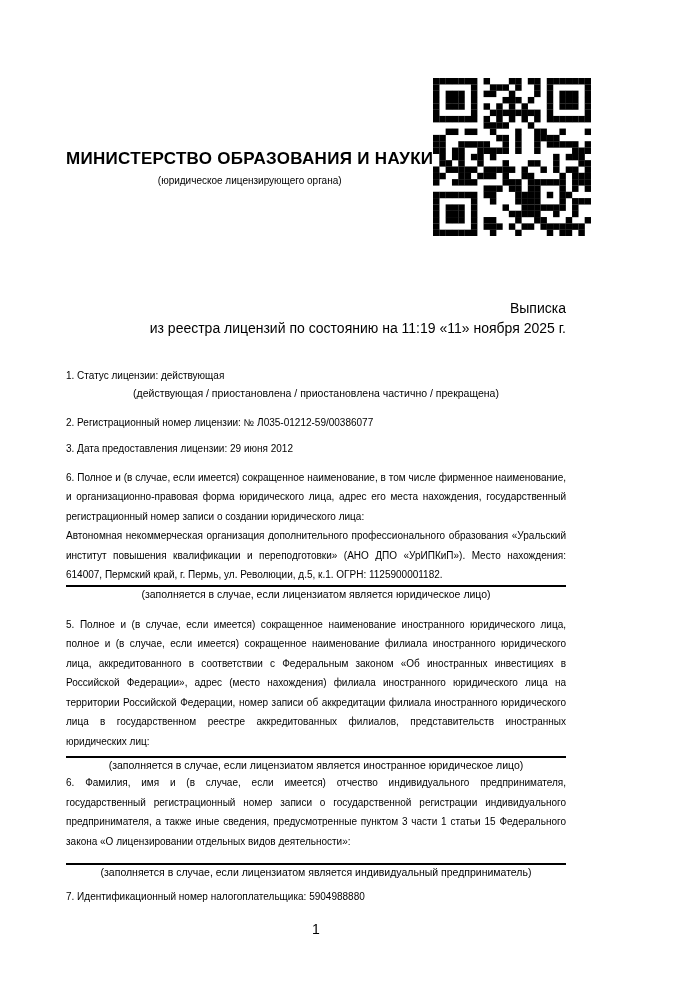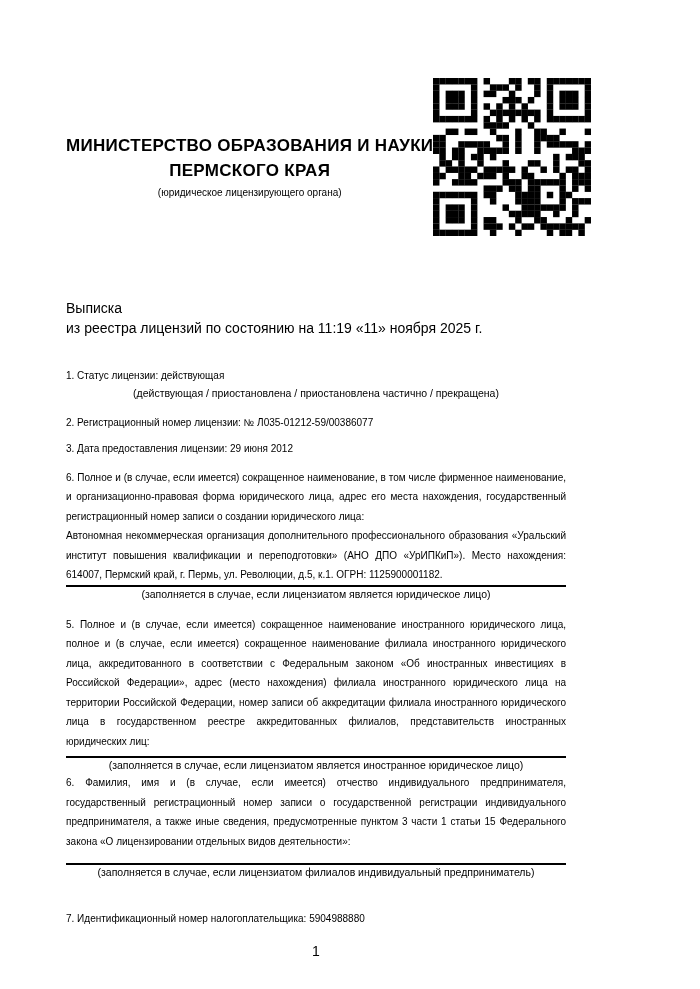--- a/index.html
+++ b/index.html
@@ -9,46 +9,45 @@
     padding:0 38px 0 66px;
     font-family:Liberation Sans, sans-serif;
     overflow:hidden;position:relative;
   }
   .header{display:flex;margin-top:78px;height:162px;}
   .header-left{flex:1;display:flex;flex-direction:column;justify-content:center;align-items:center;text-align:center;padding-top:14px;}
   .ministry-title{font-weight:bold;font-size:17px;line-height:25px;letter-spacing:.3px;white-space:nowrap;}
   .header-caption{font-size:10px;line-height:13px;margin-top:3px;}
   .qr-box{width:158px;height:158px;margin-right:-5px;flex:0 0 auto;}
   .qr-box svg{display:block;}
-  .doc-title{margin-top:58px;text-align:left;font-size:14px;line-height:20px;}
+  .doc-title{margin-top:58px;text-align:right;font-size:14px;line-height:20px;}
   .item{font-size:10px;line-height:19.5px;}
   .justify{text-align:justify;}
   .small-caption{font-size:10.5px;line-height:15px;text-align:center;}
   .rule{border-top:2px solid #000;height:0;}
   .mt-item1{margin-top:28px;}
   .mt-cap1{margin-top:0;}
   .mt-item2{margin-top:12px;}
   .mt-item3{margin-top:7px;}
   .mt-item4{margin-top:9px;}
   .mt-item5{margin-top:13px;}
   .mt-rule5{margin-top:5px;}
   .mt-item6{}
   .mt-rule6{margin-top:12px;}
-  .mt-item7{margin-top:29px;}
+  .mt-item7{margin-top:7px;}
   .page-number{margin-top:12px;text-align:center;font-size:14px;line-height:20px;}
 </style>
 </head>
 <body>
 
 <div class="page">
 
   <div class="header">
     <div class="header-left">
       <div class="ministry-title">МИНИСТЕРСТВО ОБРАЗОВАНИЯ И НАУКИ</div>
-      <div class="ministry-title">ПЕРМСКОГО КРАЯ</div>
       <div class="header-caption">(юридическое лицензирующего органа)</div>
     </div>
     <div class="qr-box">
       <svg id="qr-svg" width="158" height="158" viewBox="0 0 158 158" xmlns="http://www.w3.org/2000/svg">
           <g fill="#000000">
             <rect x="0.00" y="0.00" width="6.47" height="6.47"></rect>
             <rect x="6.32" y="0.00" width="6.47" height="6.47"></rect>
             <rect x="12.64" y="0.00" width="6.47" height="6.47"></rect>
             <rect x="18.96" y="0.00" width="6.47" height="6.47"></rect>
             <rect x="25.28" y="0.00" width="6.47" height="6.47"></rect>
@@ -400,19 +399,19 @@
   <div class="item justify mt-item5">
     <div>5. Полное и (в случае, если имеется) сокращенное наименование иностранного юридического лица, полное и (в случае, если имеется) сокращенное наименование филиала иностранного юридического лица, аккредитованного в соответствии с Федеральным законом «Об иностранных инвестициях в Российской Федерации», адрес (место нахождения) филиала иностранного юридического лица на территории Российской Федерации, номер записи об аккредитации филиала иностранного юридического лица в государственном реестре аккредитованных филиалов, представительств иностранных юридических лиц:</div>
   </div>
   <div class="rule mt-rule5"></div>
   <div class="small-caption">(заполняется в случае, если лицензиатом является иностранное юридическое лицо)</div>
 
   <div class="item justify mt-item6">
     <div>6. Фамилия, имя и (в случае, если имеется) отчество индивидуального предпринимателя, государственный регистрационный номер записи о государственной регистрации индивидуального предпринимателя, а также иные сведения, предусмотренные пунктом 3 части 1 статьи 15 Федерального закона «О лицензировании отдельных видов деятельности»:</div>
   </div>
   <div class="rule mt-rule6"></div>
-  <div class="small-caption">(заполняется в случае, если лицензиатом филиалов индивидуальный предприниматель)</div>
+  <div class="small-caption">(заполняется в случае, если лицензиатом является индивидуальный предприниматель)</div>
 
   <div class="item mt-item7">7. Идентификационный номер налогоплательщика: 5904988880</div>
 
   <div class="page-number">1</div>
 
 </div>
 
 </body></html>

